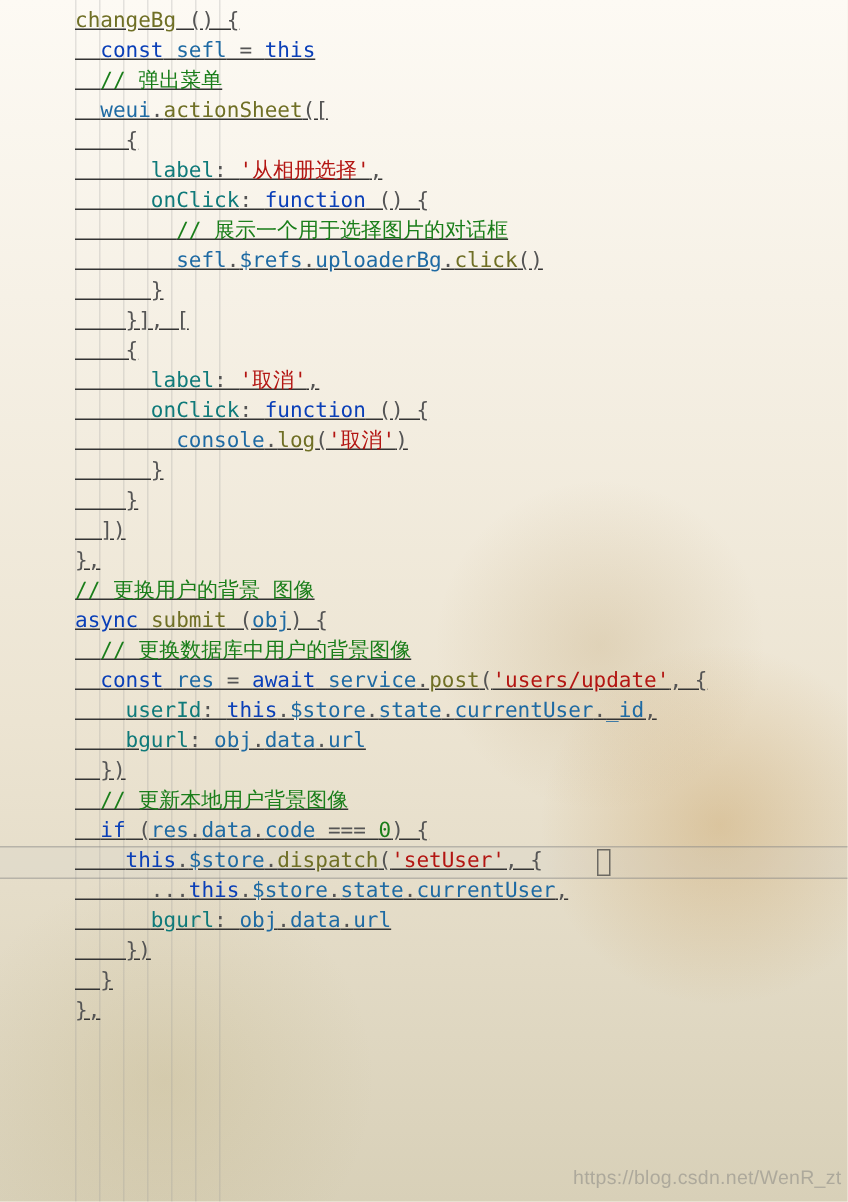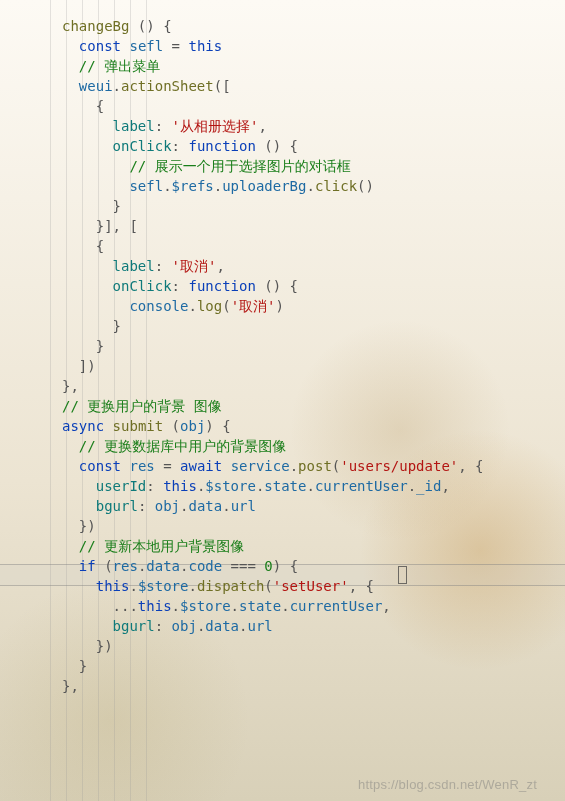--- a/index.html
+++ b/index.html
@@ -16,45 +16,46 @@
     position:absolute;inset:0;
     background:
       radial-gradient(circle at 480px 550px, rgba(183,125,38,.28) 0, rgba(183,125,38,0) 120px),
       radial-gradient(circle at 400px 430px, rgba(160,120,50,.18) 0, rgba(160,120,50,0) 110px),
       radial-gradient(circle at 110px 720px, rgba(160,140,70,.15) 0, rgba(160,140,70,0) 140px),
       linear-gradient(#fdfaf4,#ece4d2 60%,#d8d0b8);
     pointer-events:none;
   }
   pre.code{
     position:relative;
-    margin:12px;
+    margin:0;
     padding:4px 0 0 50px;
     white-space:pre;
     color:#333;
     tab-size:2;
+    text-decoration:underline;
   }
   
   .guides{position:absolute;top:0;bottom:0;pointer-events:none;}
   .guide{position:absolute;top:0;bottom:0;border-left:1px solid rgba(150,150,150,.25);}
   
   .caret-line{
     position:absolute;left:0;right:0;height:20px;
     border-top:1px solid rgba(120,120,120,.4);
     border-bottom:1px solid rgba(120,120,120,.4);
     background:rgba(200,200,200,.15);
     pointer-events:none;
   }
   .caret-box{
     position:absolute;width:7px;height:16px;
     border:1px solid rgba(60,60,60,.7);
     pointer-events:none;
   }
   
   .watermark{
-    position:absolute;right:28px;bottom:6px;
+    position:absolute;right:4px;bottom:6px;
     color:rgba(120,120,120,.45);
     font-family:Arial,sans-serif;font-size:13px;
     pointer-events:none;letter-spacing:.2px;
   }
   
   .kw{color:#0a3fb8;}         
   .fn{color:#6f6f25;}         
   .prop{color:#0f7a7a;}       
   .var{color:#1e6aa3;}        
   .str{color:#b31512;}        

